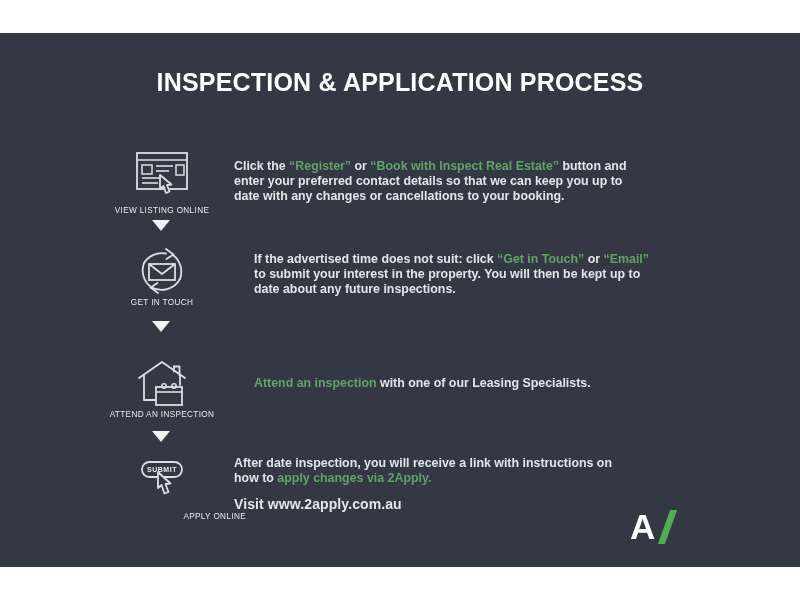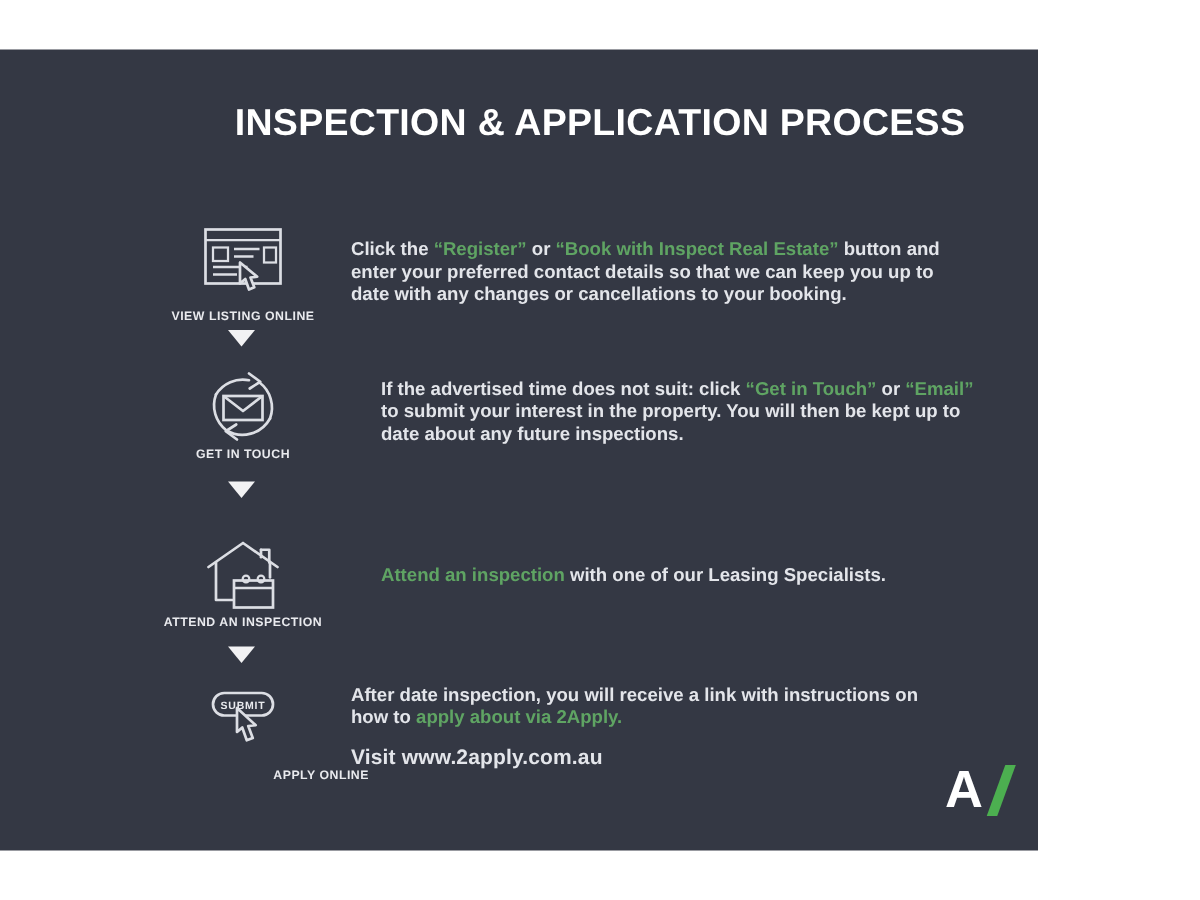--- a/index.html
+++ b/index.html
@@ -11,21 +11,21 @@
     width: 800px;
     height: 600px;
     overflow: hidden;
     font-family: "Liberation Sans", sans-serif;
   }
 
   #slide {
     position: absolute;
     left: 0;
     top: 33px;
-    width: 692px;
+    width: 800px;
     height: 534px;
     background: #343844;
     overflow: hidden;
   }
 
   #title {
     position: absolute;
     left: 0;
     top: 35px;
     width: 800px;
@@ -54,21 +54,21 @@
   }
 
   .step-label {
     position: absolute;
     left: 78px;
     width: 168px;
     text-align: center;
     color: #e9eaee;
     font-size: 8.2px;
     letter-spacing: 0.35px;
-    font-weight: 700;
+    font-weight: 400;
   }
 
   .body-text {
     position: absolute;
     left: 234px;
     width: 400px;
     color: #e3e5ea;
     font-size: 12.4px;
     line-height: 14.8px;
     font-weight: bold;
@@ -199,21 +199,21 @@
   <div class="step">
     <div class="icon-wrap" style="top:420px;">
       <svg width="60" height="52" viewBox="0 0 60 52">
         <rect x="10" y="6" width="40" height="15" rx="7.5" fill="none" stroke="#dcdee4" stroke-width="1.8"></rect>
         <text x="30" y="16.4" text-anchor="middle" font-family="Liberation Sans, sans-serif" font-size="7" font-weight="bold" fill="#e9eaee" letter-spacing="0.5">SUBMIT</text>
         <path d="M26 16 L26 32 L29.5 29 L32.5 37.5 L36.5 36 L33.5 28 L38.5 27.5 Z" fill="#343844" stroke="#dcdee4" stroke-width="1.8" stroke-linejoin="round"></path>
       </svg>
     </div>
     <div class="step-label" style="top:479px;text-align:right;">APPLY ONLINE</div>
     <div class="body-text" style="top:423px;">
-      <span>After date inspection, you will receive a link with instructions on how to </span><span class="g">apply about via 2Apply.</span>
+      <span>After date inspection, you will receive a link with instructions on how to </span><span class="g">apply changes via 2Apply.</span>
     </div>
     <div class="visit" style="top:463px;">Visit www.2apply.com.au</div>
   </div>
 
   <div id="logo">
     <span>A</span>
     <span class="slash"></span>
   </div>
 
 </div>

